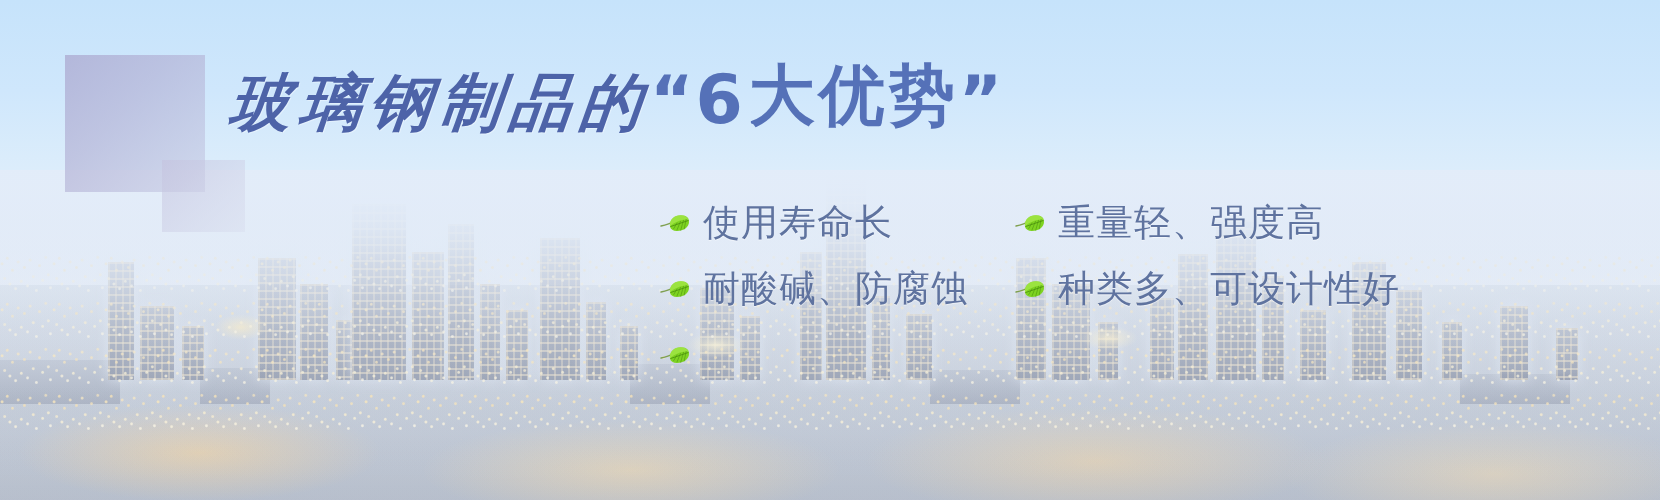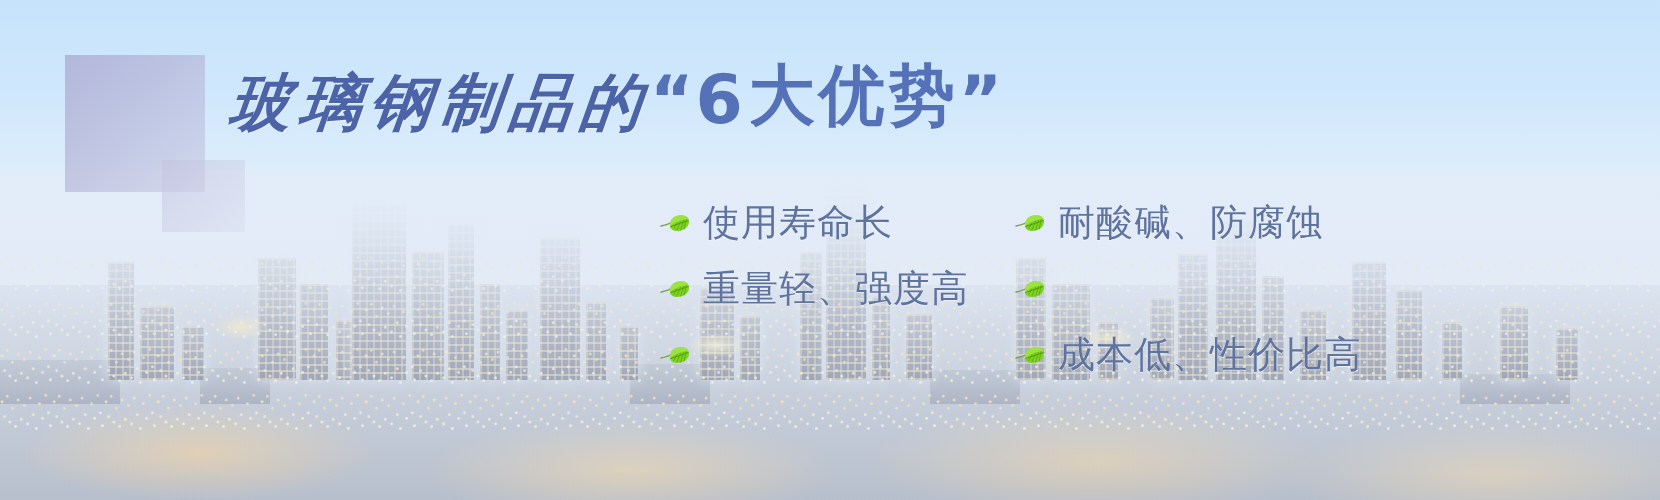--- a/index.html
+++ b/index.html
@@ -320,59 +320,50 @@
     </div>
 
     <div class="feature">
       <svg class="leaf-icon" viewBox="0 0 30 20">
         <path d="M1 13 C6 12 8 11 10.5 10.2" stroke="#7fa050" stroke-width="1.4" fill="none" stroke-linecap="round"></path>
         <path d="M10 13.5 C9 7 14 2.2 21 2.2 C27 2.2 29 5.5 29 9 C29 14 23.5 18 17 18 C13 18 10.6 16.4 10 13.5 Z" fill="#7ed321"></path>
         <path d="M10 13.5 C9 7 14 2.2 21 2.2 C25 2.2 27.5 4 28.4 6.5 C22 6 14.5 8.8 10 13.5 Z" fill="#a6e84a" opacity="0.75"></path>
         <path d="M10.4 13.6 L28.6 7.4" stroke="#4e9410" stroke-width="0.9" fill="none"></path>
         <path d="M13.5 15.9 L17.2 9.6 M16.9 17.2 L20.6 8.1 M20.6 17.6 L23.6 6.9 M24.1 16.4 L26.2 6.1" stroke="#4e9410" stroke-width="0.7" fill="none" opacity="0.85"></path>
       </svg>
+      <span class="feature-label">重量轻、强度高</span>
+    </div>
+
+    <div class="feature">
+      <svg class="leaf-icon" viewBox="0 0 30 20">
+        <path d="M1 13 C6 12 8 11 10.5 10.2" stroke="#7fa050" stroke-width="1.4" fill="none" stroke-linecap="round"></path>
+        <path d="M10 13.5 C9 7 14 2.2 21 2.2 C27 2.2 29 5.5 29 9 C29 14 23.5 18 17 18 C13 18 10.6 16.4 10 13.5 Z" fill="#7ed321"></path>
+        <path d="M10 13.5 C9 7 14 2.2 21 2.2 C25 2.2 27.5 4 28.4 6.5 C22 6 14.5 8.8 10 13.5 Z" fill="#a6e84a" opacity="0.75"></path>
+        <path d="M10.4 13.6 L28.6 7.4" stroke="#4e9410" stroke-width="0.9" fill="none"></path>
+        <path d="M13.5 15.9 L17.2 9.6 M16.9 17.2 L20.6 8.1 M20.6 17.6 L23.6 6.9 M24.1 16.4 L26.2 6.1" stroke="#4e9410" stroke-width="0.7" fill="none" opacity="0.85"></path>
+      </svg>
       <span class="feature-label">耐酸碱、防腐蚀</span>
     </div>
 
     <div class="feature">
       <svg class="leaf-icon" viewBox="0 0 30 20">
         <path d="M1 13 C6 12 8 11 10.5 10.2" stroke="#7fa050" stroke-width="1.4" fill="none" stroke-linecap="round"></path>
         <path d="M10 13.5 C9 7 14 2.2 21 2.2 C27 2.2 29 5.5 29 9 C29 14 23.5 18 17 18 C13 18 10.6 16.4 10 13.5 Z" fill="#7ed321"></path>
         <path d="M10 13.5 C9 7 14 2.2 21 2.2 C25 2.2 27.5 4 28.4 6.5 C22 6 14.5 8.8 10 13.5 Z" fill="#a6e84a" opacity="0.75"></path>
         <path d="M10.4 13.6 L28.6 7.4" stroke="#4e9410" stroke-width="0.9" fill="none"></path>
         <path d="M13.5 15.9 L17.2 9.6 M16.9 17.2 L20.6 8.1 M20.6 17.6 L23.6 6.9 M24.1 16.4 L26.2 6.1" stroke="#4e9410" stroke-width="0.7" fill="none" opacity="0.85"></path>
       </svg>
-      <span class="feature-label">重量轻、强度高</span>
-    </div>
-
-    <div class="feature">
-      <svg class="leaf-icon" viewBox="0 0 30 20">
-        <path d="M1 13 C6 12 8 11 10.5 10.2" stroke="#7fa050" stroke-width="1.4" fill="none" stroke-linecap="round"></path>
-        <path d="M10 13.5 C9 7 14 2.2 21 2.2 C27 2.2 29 5.5 29 9 C29 14 23.5 18 17 18 C13 18 10.6 16.4 10 13.5 Z" fill="#7ed321"></path>
-        <path d="M10 13.5 C9 7 14 2.2 21 2.2 C25 2.2 27.5 4 28.4 6.5 C22 6 14.5 8.8 10 13.5 Z" fill="#a6e84a" opacity="0.75"></path>
-        <path d="M10.4 13.6 L28.6 7.4" stroke="#4e9410" stroke-width="0.9" fill="none"></path>
-        <path d="M13.5 15.9 L17.2 9.6 M16.9 17.2 L20.6 8.1 M20.6 17.6 L23.6 6.9 M24.1 16.4 L26.2 6.1" stroke="#4e9410" stroke-width="0.7" fill="none" opacity="0.85"></path>
-      </svg>
-    </div>
-
-    <div class="feature">
-      <svg class="leaf-icon" viewBox="0 0 30 20">
-        <path d="M1 13 C6 12 8 11 10.5 10.2" stroke="#7fa050" stroke-width="1.4" fill="none" stroke-linecap="round"></path>
-        <path d="M10 13.5 C9 7 14 2.2 21 2.2 C27 2.2 29 5.5 29 9 C29 14 23.5 18 17 18 C13 18 10.6 16.4 10 13.5 Z" fill="#7ed321"></path>
-        <path d="M10 13.5 C9 7 14 2.2 21 2.2 C25 2.2 27.5 4 28.4 6.5 C22 6 14.5 8.8 10 13.5 Z" fill="#a6e84a" opacity="0.75"></path>
-        <path d="M10.4 13.6 L28.6 7.4" stroke="#4e9410" stroke-width="0.9" fill="none"></path>
-        <path d="M13.5 15.9 L17.2 9.6 M16.9 17.2 L20.6 8.1 M20.6 17.6 L23.6 6.9 M24.1 16.4 L26.2 6.1" stroke="#4e9410" stroke-width="0.7" fill="none" opacity="0.85"></path>
-      </svg>
-    </div>
-
-    <div class="feature">
-      <svg class="leaf-icon" viewBox="0 0 30 20">
-        <path d="M1 13 C6 12 8 11 10.5 10.2" stroke="#7fa050" stroke-width="1.4" fill="none" stroke-linecap="round"></path>
-        <path d="M10 13.5 C9 7 14 2.2 21 2.2 C27 2.2 29 5.5 29 9 C29 14 23.5 18 17 18 C13 18 10.6 16.4 10 13.5 Z" fill="#7ed321"></path>
-        <path d="M10 13.5 C9 7 14 2.2 21 2.2 C25 2.2 27.5 4 28.4 6.5 C22 6 14.5 8.8 10 13.5 Z" fill="#a6e84a" opacity="0.75"></path>
-        <path d="M10.4 13.6 L28.6 7.4" stroke="#4e9410" stroke-width="0.9" fill="none"></path>
-        <path d="M13.5 15.9 L17.2 9.6 M16.9 17.2 L20.6 8.1 M20.6 17.6 L23.6 6.9 M24.1 16.4 L26.2 6.1" stroke="#4e9410" stroke-width="0.7" fill="none" opacity="0.85"></path>
-      </svg>
-      <span class="feature-label">成本低、性价比高</span>
-    </div>
+      <span class="feature-label">种类多、可设计性好</span>
+    </div>
+
+    <div class="feature">
+      <svg class="leaf-icon" viewBox="0 0 30 20">
+        <path d="M1 13 C6 12 8 11 10.5 10.2" stroke="#7fa050" stroke-width="1.4" fill="none" stroke-linecap="round"></path>
+        <path d="M10 13.5 C9 7 14 2.2 21 2.2 C27 2.2 29 5.5 29 9 C29 14 23.5 18 17 18 C13 18 10.6 16.4 10 13.5 Z" fill="#7ed321"></path>
+        <path d="M10 13.5 C9 7 14 2.2 21 2.2 C25 2.2 27.5 4 28.4 6.5 C22 6 14.5 8.8 10 13.5 Z" fill="#a6e84a" opacity="0.75"></path>
+        <path d="M10.4 13.6 L28.6 7.4" stroke="#4e9410" stroke-width="0.9" fill="none"></path>
+        <path d="M13.5 15.9 L17.2 9.6 M16.9 17.2 L20.6 8.1 M20.6 17.6 L23.6 6.9 M24.1 16.4 L26.2 6.1" stroke="#4e9410" stroke-width="0.7" fill="none" opacity="0.85"></path>
+      </svg>
+    </div>
+
 
   </div>
 </div>
 
 </body></html>

